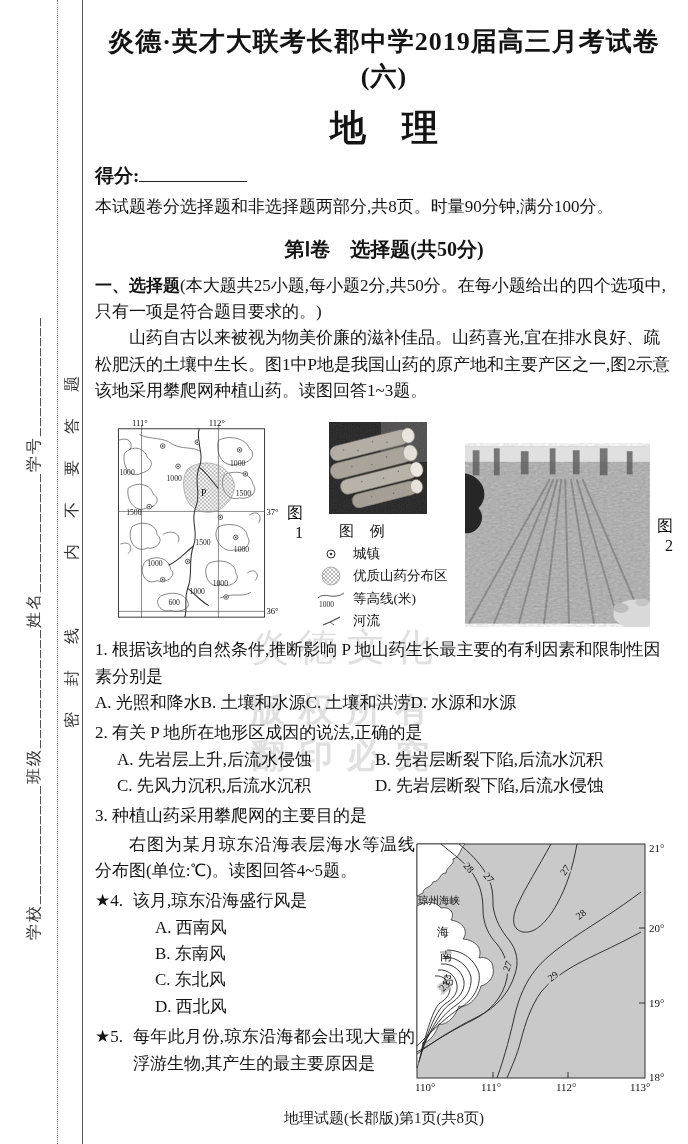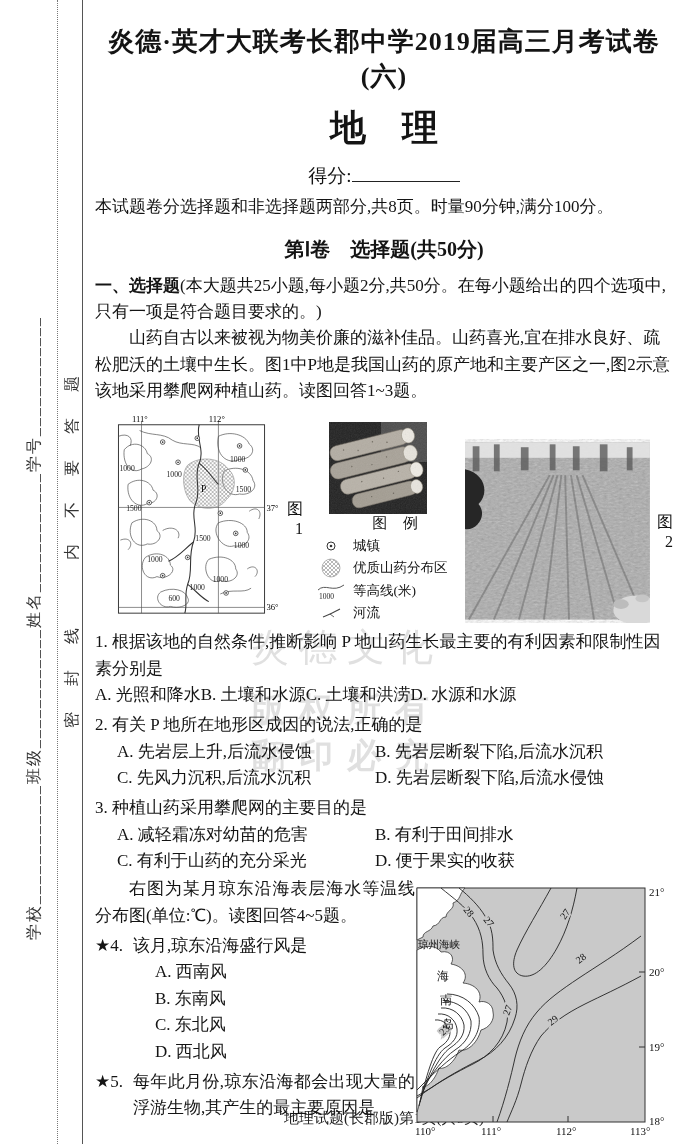--- a/index.html
+++ b/index.html
@@ -21,35 +21,35 @@
   .watermark { position:absolute; left:212px; top:622px; width:270px; z-index:0;
     color:rgba(60,60,60,0.16); text-align:center; pointer-events:none; }
   .watermark .w1 { font-size:38px; letter-spacing:10px; }
   .watermark .w2, .watermark .w3 { font-size:34px; letter-spacing:14px; font-weight:bold; }
   .watermark .w2 { margin-top:14px; }
   
   .content { position:absolute; left:95px; top:0; width:578px; z-index:1; }
   .title { margin-top:24px; text-align:center; font-size:26px; font-weight:bold;
     letter-spacing:1px; }
   .subject { margin-top:10px; text-align:center; font-size:36px; font-weight:bold; }
-  .score-row { margin-top:10px; text-align:center; font-size:19px; font-weight:normal; }
+  .score-row { margin-top:10px; text-align:left; font-size:19px; font-weight:bold; }
   .score-blank { display:inline-block; width:108px; height:16px;
     border-bottom:1.5px solid #222; }
   .instructions { margin-top:6px; font-size:17px; line-height:1.45; }
   .section-heading { margin:16px 0 10px 0; text-align:center; font-size:20px;
     font-weight:bold; }
   .para { font-size:17px; line-height:1.55; }
   .lead b { font-weight:bold; }
   .indent { text-indent:2em; }
   
   .fig-row { display:flex; margin:6px 0 2px 10px; }
   .fig-col { display:flex; flex-direction:row; align-items:center; }
   .fig-caption { font-size:16px; margin-top:2px; text-align:right; }
   .mid-col { margin:12px 6px 0 12px; width:152px; }
-  .legend-title { font-size:15px; margin:0 0 4px 24px; letter-spacing:6px;text-align:center; }
+  .legend-title { font-size:15px; margin:8px 0 4px 24px; letter-spacing:6px; }
   .legend-row { display:flex; align-items:center; margin:3px 0; }
   .legend-sym { width:32px; display:flex; justify-content:center; }
   .legend-label { font-size:13.5px; margin-left:6px;text-align:center; }
   .right-col { margin-top:26px; margin-left:2px; }
   
   .qblock { margin-top:4px; }
   .q { font-size:17px; line-height:1.55; }
   .opt-row-inline { display:flex; font-size:17px;
     line-height:1.55; }
   .opt-grid { display:grid; grid-template-columns:258px auto; margin-left:22px;
@@ -354,26 +354,20 @@
       <div class="opt-grid">
         <span><span>A.</span> <span>先岩层上升,后流水侵蚀</span></span>
         <span><span>B.</span> <span>先岩层断裂下陷,后流水沉积</span></span>
         <span><span>C.</span> <span>先风力沉积,后流水沉积</span></span>
         <span><span>D.</span> <span>先岩层断裂下陷,后流水侵蚀</span></span>
       </div>
     </div>
 
     <div class="qblock">
       <div class="q"><span>3.</span> <span>种植山药采用攀爬网的主要目的是</span></div>
-      <div class="opt-grid">
-        <span><span>A.</span> <span>减轻霜冻对幼苗的危害</span></span>
-        <span><span>B.</span> <span>有利于田间排水</span></span>
-        <span><span>C.</span> <span>有利于山药的充分采光</span></span>
-        <span><span>D.</span> <span>便于果实的收获</span></span>
-      </div>
     </div>
 
     <div class="two-col">
       <div class="left-col">
         <div class="para indent" style="text-align:justify;">右图为某月琼东沿海表层海水等温线分布图(单位:℃)。读图回答4~5题。</div>
 
         <div class="qblock">
           <div class="q qflex">
             <span class="qnum">★4.</span>
             <span class="qstem">该月,琼东沿海盛行风是</span>

